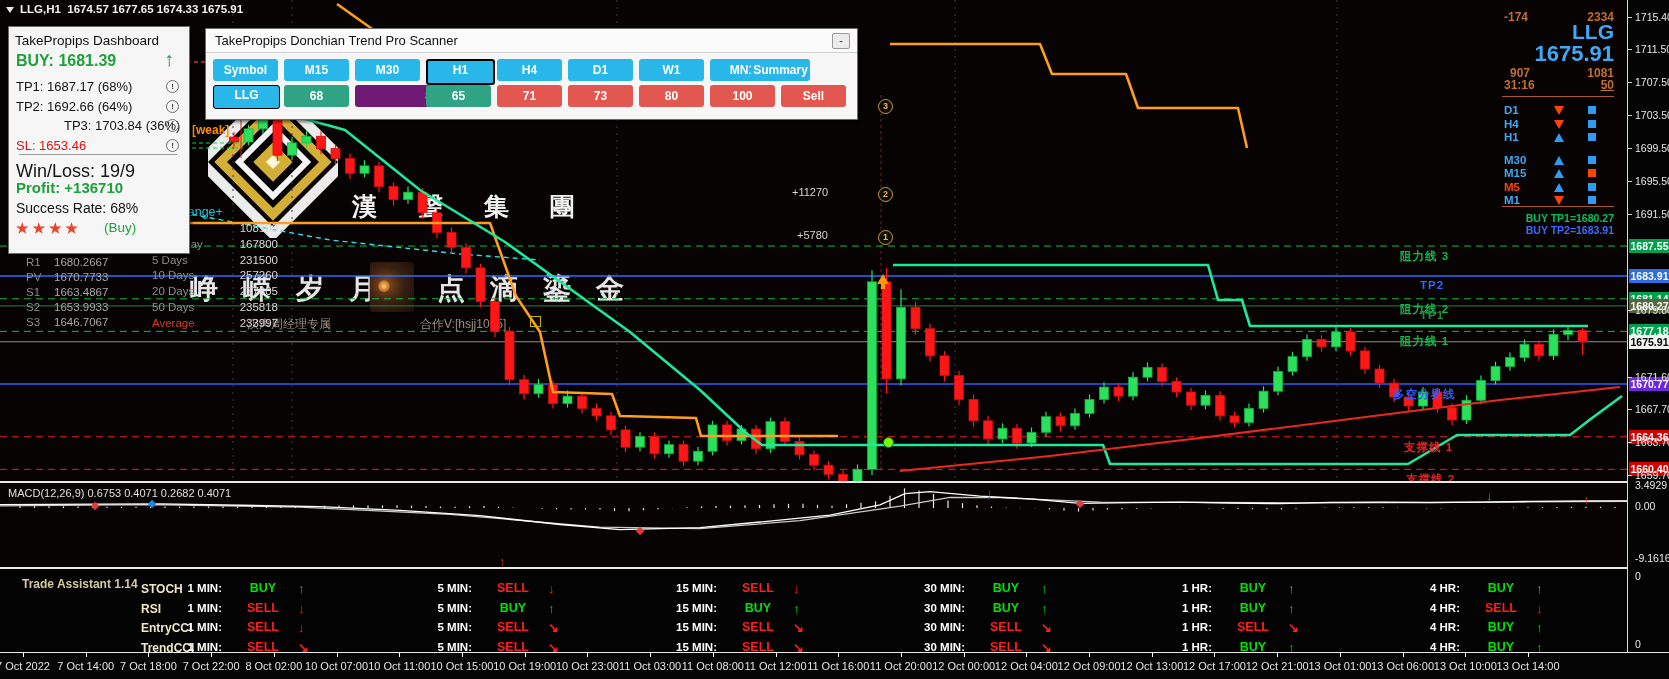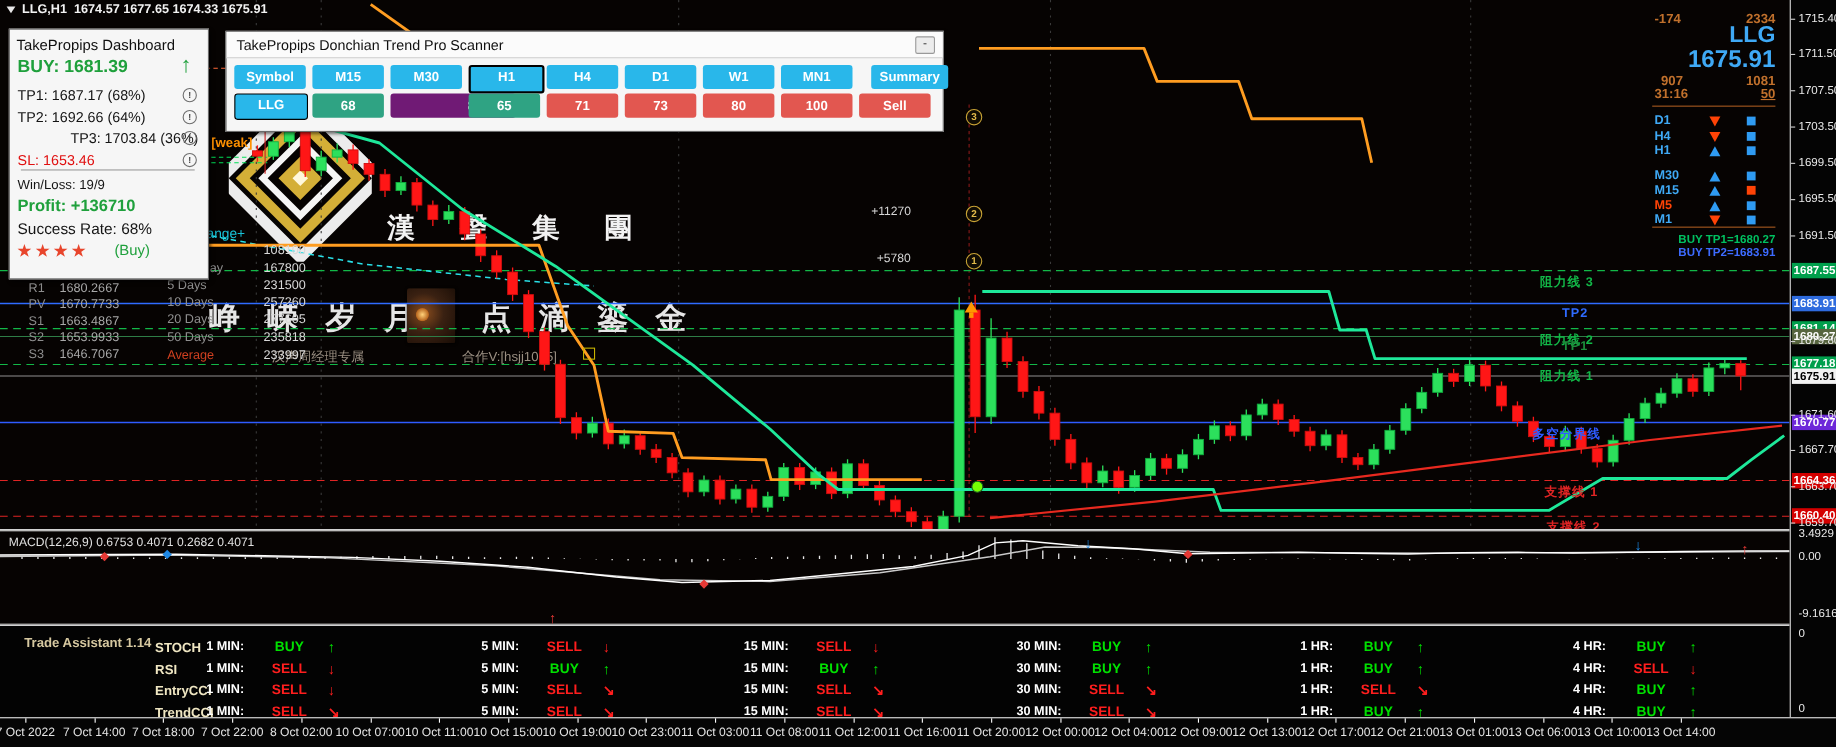--- a/index.html
+++ b/index.html
@@ -433,42 +433,42 @@
       <span>1681.39</span>
       <span class="abs" style="left:148px;top:-4px;font-size:20px;font-weight:900;">↑</span>
     </div>
     <div id="dash-levels">
         <div class="dash-row" style="top: 52px; color: rgb(20, 20, 20);"><div style="display: inline;">TP1: 1687.17 (68%)</div><div class="info-ic">!</div></div>
         <div class="dash-row" style="top: 71.5px; color: rgb(20, 20, 20);"><div style="display: inline;">TP2: 1692.66 (64%)</div><div class="info-ic">!</div></div>
         <div class="dash-row" style="top: 91px; color: rgb(20, 20, 20);"><div style="display: inline; margin-left: 48px;">TP3: 1703.84 (36%)</div><div class="info-ic">!</div></div>
         <div class="dash-row" style="top: 110.5px; color: rgb(224, 16, 16);"><div style="display: inline;">SL: 1653.46 </div><div class="info-ic">!</div></div>
       </div>
     <div class="abs" style="left:10px;top:127px;width:158px;border-top:1px solid #9a9a9a;"></div>
-    <div class="dash-row" style="top:134px;font-size:12px;">Win/Loss: 19/9</div>
+    <div class="dash-row" style="top:134px;font-size:18px;">Win/Loss: 19/9</div>
     <div class="dash-row" style="top:152px;font-size:15px;font-weight:bold;color:#1fa03c;">Profit: +136710</div>
     <div class="dash-row" style="top:173px;font-size:14px;">Success Rate: 68%</div>
     <div class="dash-row" style="top:193px;font-size:14px;color:#e8452c;font-weight:bold;">★ ★ ★ ★</div>
     <div class="dash-row" style="left:95px;top:193px;font-size:13.5px;color:#1fa03c;">(Buy)</div>
   </div>
 
   <div id="scanner" class="panel">
     <div class="tbar">
       <div class="abs title">TakePropips Donchian Trend Pro Scanner</div>
       <div class="minbtn">-</div>
     </div>
     <div id="scanner-head">
         <div class="scan-btn" style="left: 7px; top: 30px; width: 65px; background: rgb(41, 183, 234);">Symbol</div>
         <div class="scan-btn" style="left: 78px; top: 30px; width: 65px; background: rgb(41, 183, 234);">M15</div>
         <div class="scan-btn" style="left: 149px; top: 30px; width: 65px; background: rgb(41, 183, 234);">M30</div>
         <div class="scan-btn" style="left: 220px; top: 30px; width: 65px; background: rgb(41, 183, 234); border: 2px solid rgb(0, 0, 0); line-height: 18px;">H1</div>
         <div class="scan-btn" style="left: 291px; top: 30px; width: 65px; background: rgb(41, 183, 234);">H4</div>
         <div class="scan-btn" style="left: 362px; top: 30px; width: 65px; background: rgb(41, 183, 234);">D1</div>
         <div class="scan-btn" style="left: 433px; top: 30px; width: 65px; background: rgb(41, 183, 234);">W1</div>
         <div class="scan-btn" style="left: 504px; top: 30px; width: 65px; background: rgb(41, 183, 234);">MN1</div>
-        <div class="scan-btn" style="left: 586px; top: 30px; width: 70px; background: rgb(41, 183, 234);">Summary</div>
+        <div class="scan-btn" style="left: 545px; top: 30px; width: 59px; background: rgb(41, 183, 234);">Summary</div>
       </div>
     <div id="scanner-row">
         <div class="scan-btn" style="left: 7px; top: 56px; width: 65px; background: rgb(41, 183, 234); border: 1.5px solid rgb(0, 0, 0); line-height: 19px;">LLG</div>
         <div class="scan-btn" style="left: 78px; top: 56px; width: 65px; background: rgb(47, 163, 131);">68</div>
         <div class="scan-btn" style="left: 149px; top: 56px; width: 74px; background: #701a75; padding-left: 40px;">82</div>
         <div class="scan-btn" style="left: 220px; top: 56px; width: 65px; background: rgb(47, 163, 131);">65</div>
         <div class="scan-btn" style="left: 291px; top: 56px; width: 65px; background: rgb(226, 87, 80);">71</div>
         <div class="scan-btn" style="left: 362px; top: 56px; width: 65px; background: rgb(226, 87, 80);">73</div>
         <div class="scan-btn" style="left: 433px; top: 56px; width: 65px; background: rgb(226, 87, 80);">80</div>
         <div class="scan-btn" style="left: 504px; top: 56px; width: 65px; background: rgb(226, 87, 80);">100</div>

